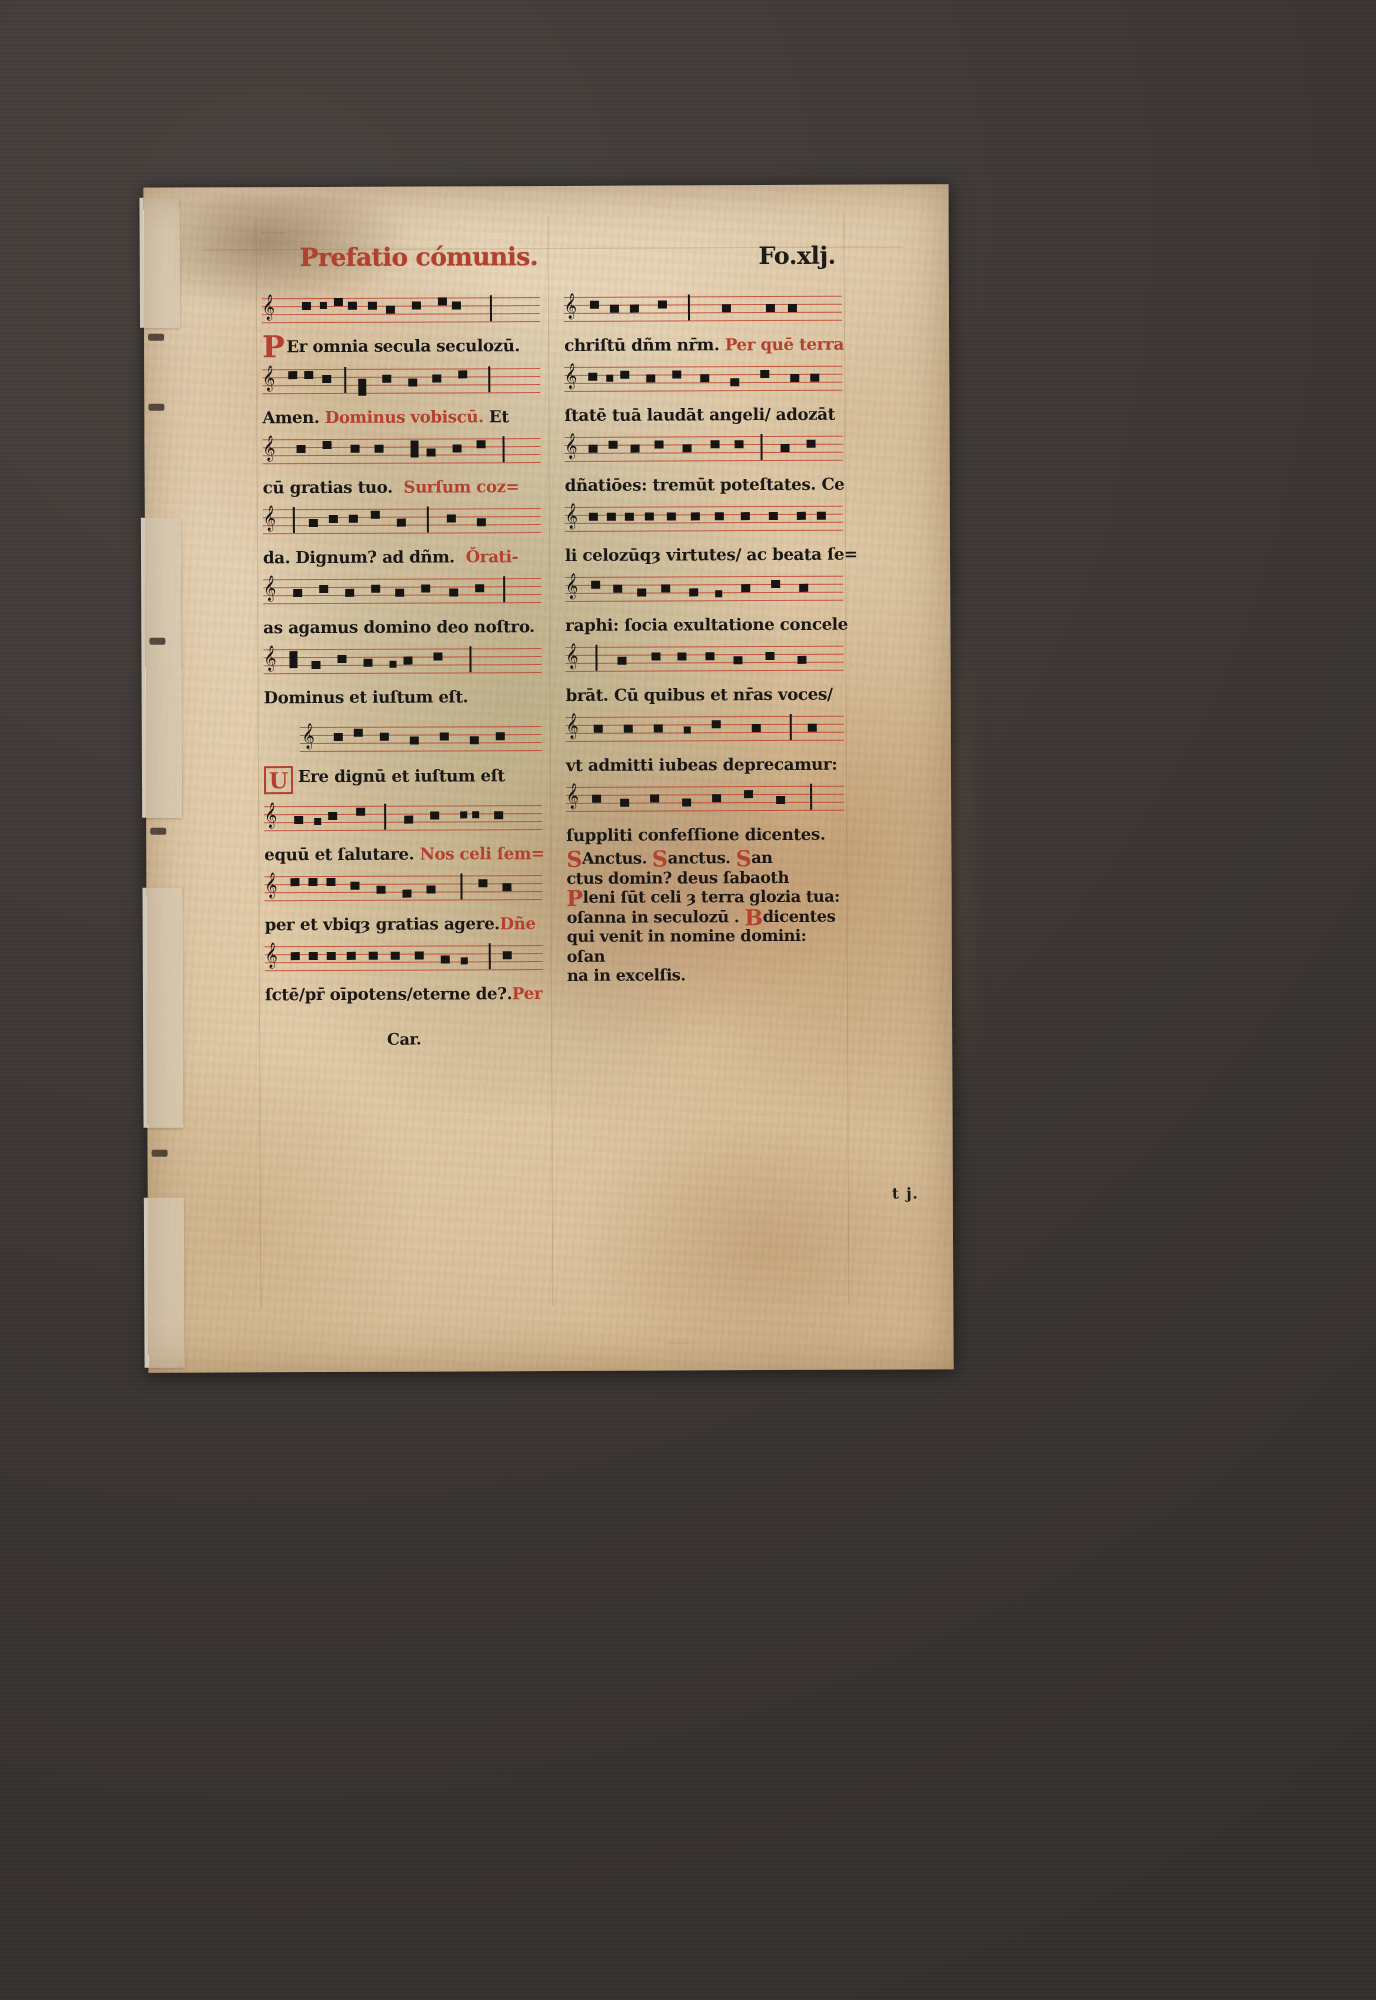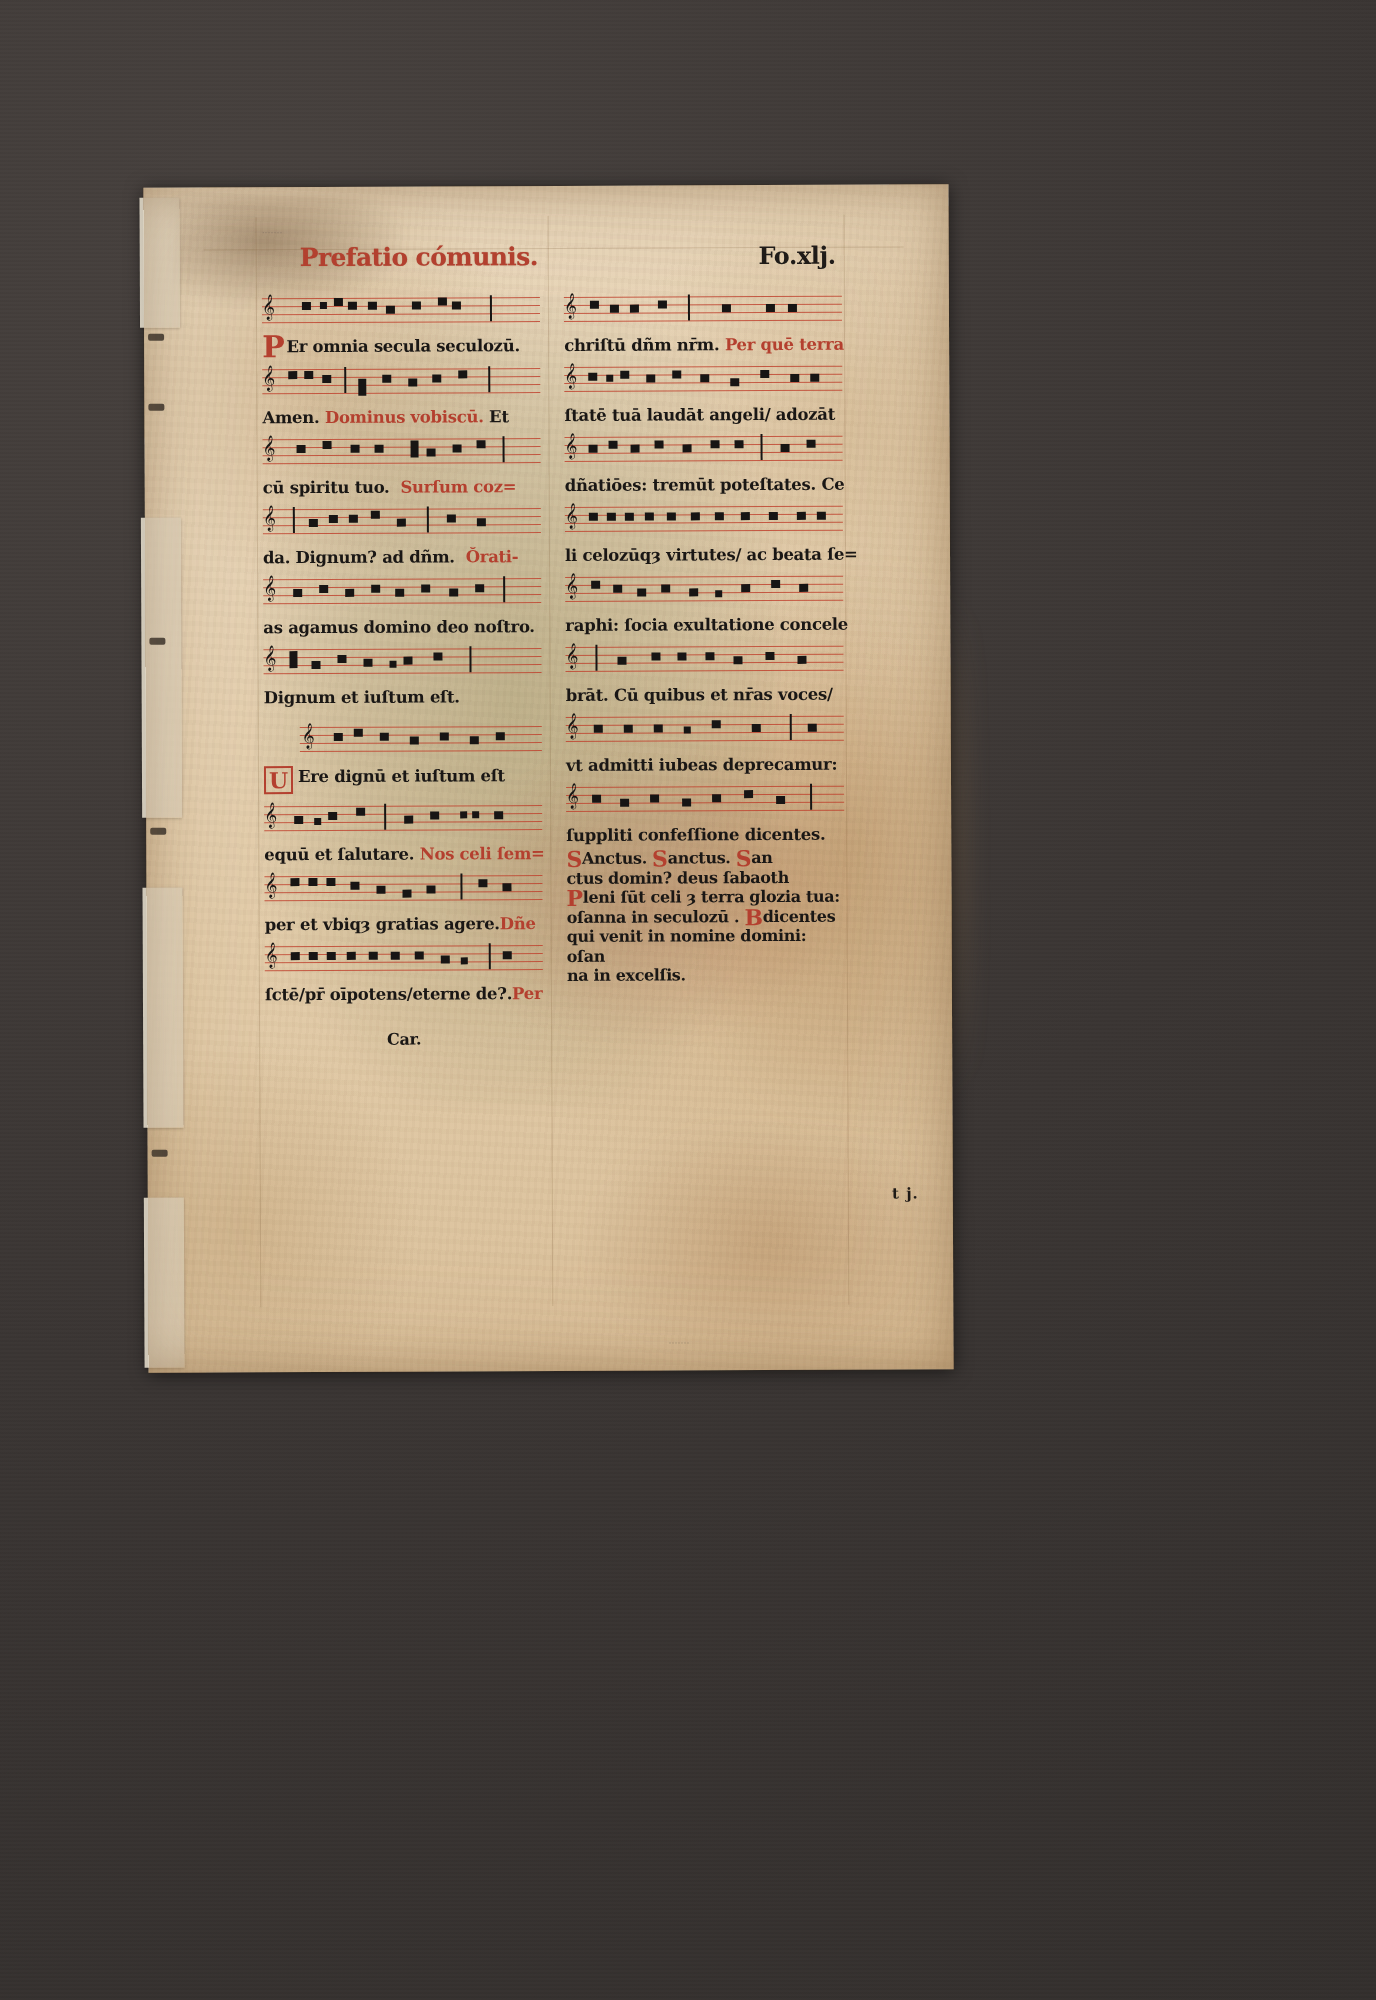--- a/index.html
+++ b/index.html
@@ -261,21 +261,21 @@
             <div class="nb" style="left:34px;top:14px"></div>
               <div class="nb" style="left:60px;top:10px"></div>
             <div class="nb" style="left:88px;top:14px"></div>
               <div class="nb" style="left:112px;top:14px"></div>
             <div class="nb tall" style="left:148px;top:10px"></div>
               <div class="nb" style="left:164px;top:18px"></div>
             <div class="nb" style="left:190px;top:14px"></div>
               <div class="nb" style="left:214px;top:10px"></div>
             <div class="nb bar" style="left:240px;top:6px"></div>
           </div>
-          <div class="chant"><span>cū spiritu tuo.</span> &nbsp;<span class="red">Surſum coz=</span></div>
+          <div class="chant"><span>cū gratias tuo.</span> &nbsp;<span class="red">Surſum coz=</span></div>
 
           <div class="stave">
             <div class="line" style="top:8px"></div>
               <div class="line" style="top:16px"></div>
             <div class="line" style="top:24px"></div>
               <div class="line" style="top:32px"></div>
             <div class="clef">𝄞</div>
             <div class="nb bar" style="left:30px;top:6px"></div>
               <div class="nb" style="left:46px;top:18px"></div>
             <div class="nb" style="left:66px;top:14px"></div>
@@ -314,21 +314,21 @@
             <div class="clef">𝄞</div>
             <div class="nb tall" style="left:26px;top:10px"></div>
               <div class="nb" style="left:48px;top:20px"></div>
             <div class="nb" style="left:74px;top:14px"></div>
               <div class="nb" style="left:100px;top:18px"></div>
             <div class="nb sm" style="left:126px;top:20px"></div>
               <div class="nb" style="left:140px;top:16px"></div>
             <div class="nb" style="left:170px;top:12px"></div>
               <div class="nb bar" style="left:206px;top:6px"></div>
           </div>
-          <div class="chant"><span>Dignum et iuſtum eſt.</span></div>
+          <div class="chant"><span>Dominus et iuſtum eſt.</span></div>
 
           <div class="stave" style="margin-top:12px">
             <div class="line" style="top:8px;left:36px"></div>
               <div class="line" style="top:16px;left:36px"></div>
             <div class="line" style="top:24px;left:36px"></div>
               <div class="line" style="top:32px;left:36px"></div>
             <div class="clef" style="left:38px">𝄞</div>
             <div class="nb" style="left:70px;top:14px"></div>
               <div class="nb" style="left:90px;top:10px"></div>
             <div class="nb" style="left:116px;top:14px"></div>

